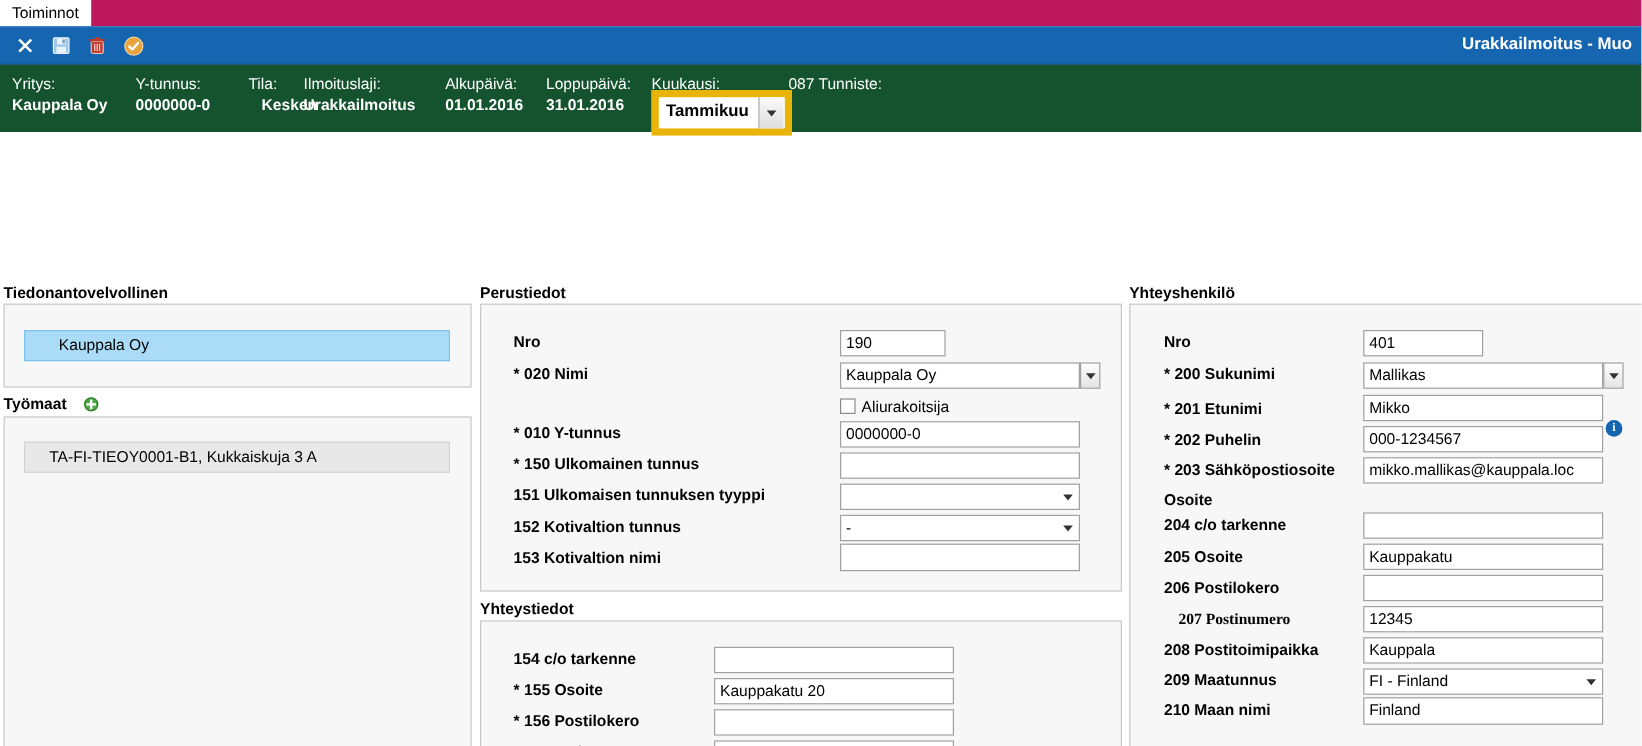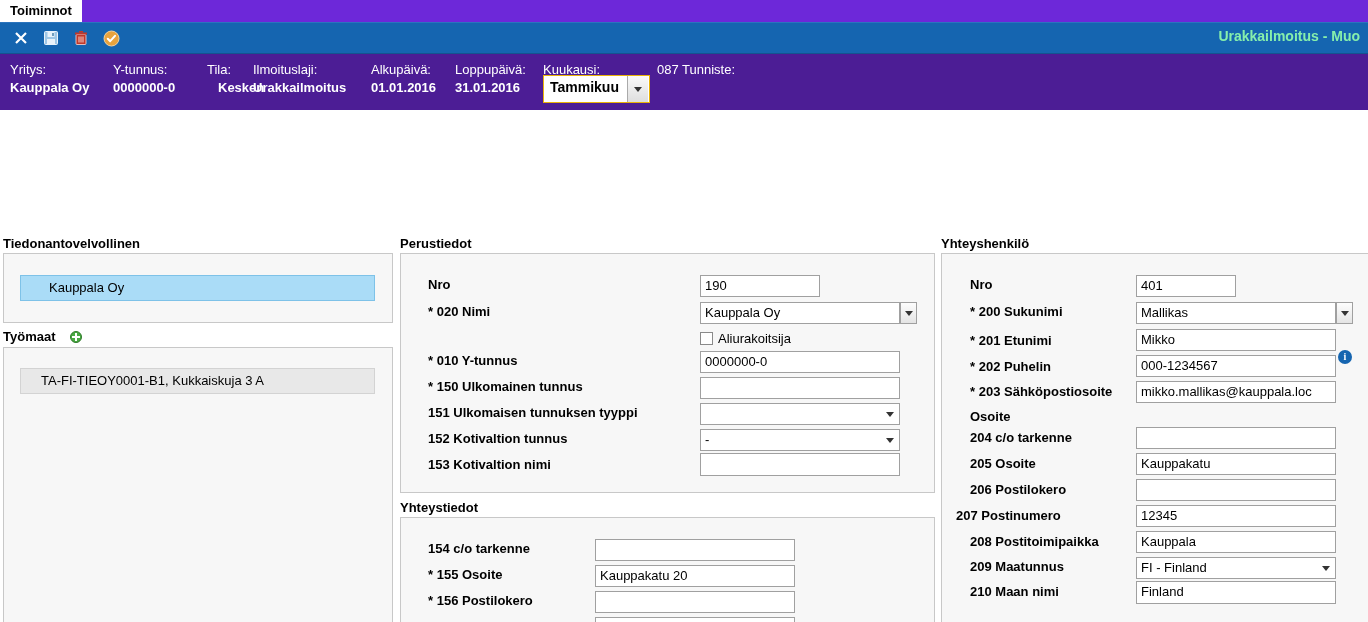--- a/index.html
+++ b/index.html
@@ -11,24 +11,23 @@
     width: 1368px;
     height: 622px;
     overflow: hidden;
     font-family: "Liberation Sans", sans-serif;
     font-size: 13px;
     color: #000000;
   }
   
   .menubar {
     height: 22px;
-    background: #6d28d9;
+    background: #be185d;
     display: flex;
     align-items: stretch;
-    font-weight: bold;
   }
   .menubar .menu-item {
     background: #ffffff;
     color: #000000;
     padding: 3px 10px 2px 10px;
     font-size: 13px;
     line-height: 16px;
   }
   
   .toolbar {
@@ -47,28 +46,28 @@
     display: flex;
     align-items: center;
     justify-content: center;
     margin-right: 4px;
   }
   .toolbar .tb-btn svg { display: block; }
   .win-title {
     position: absolute;
     right: 8px;
     top: 5px;
-    color: #86efac;
+    color: #ffffff;
     font-size: 14px;
     font-weight: bold;
     white-space: nowrap;
   }
   
   .headerstrip {
-    background: #4c1d95;
+    background: #14532d;
     color: #ffffff;
     height: 56px;
     position: relative;
   }
   .hs-field {
     position: absolute;
     font-size: 13px;
     line-height: 15px;
   }
   .hs-label { font-weight: normal; }
@@ -163,21 +162,21 @@
     width: 13px; height: 13px;
     border: 1px solid #8a8a8a;
     background: #ffffff;
     box-sizing: border-box;
     margin-right: 5px;
   }
   .month-select {
     position: absolute;
     display: flex;
     align-items: stretch;
-    border: 1px solid #eab308;
+    border: 6px solid #eab308;
     background: #ffffff;
   }
   .month-select .ms-text {
     padding: 3px 8px 3px 6px;
     font-size: 14px;
     font-weight: bold;
     color: #000;
   }
   .month-select .ms-btn {
     width: 20px;
@@ -302,21 +301,21 @@
   <div class="green-dot" style="left:70px; top:221px;"></div>
   <div class="group" style="left:3px; top:237px; width:388px; height:385px;"></div>
   <div class="list-plain" style="left:20px; top:258px; width:355px; height:26px;">
     <span>TA-FI-TIEOY0001-B1, Kukkaiskuja 3 A</span>
   </div>
 
   <div class="group-title" style="left:400px; top:126px;">Perustiedot</div>
   <div class="group" style="left:400px; top:143px; width:533px; height:238px;"></div>
 
   <div class="lbl" style="left:428px; top:167px;">Nro</div>
-  <div class="fld" style="left:700px; top:165px; width:120px;">190</div>
+  <div class="fld" style="left:700px; top:165px; width:88px;">190</div>
 
   <div class="lbl" style="left:428px; top:194px;"><span class="star">*</span> <span>020 Nimi</span></div>
   <div class="fld" style="left:700px; top:192px; width:200px;">Kauppala Oy</div>
   <div class="combo-btn" style="left:900px; top:192px;">
     <span style="width:0;height:0;border-left:4px solid transparent;border-right:4px solid transparent;border-top:5px solid #333;"></span>
   </div>
 
   <div class="chk-wrap" style="left:700px; top:221px;">
     <span class="chk"></span>
     <span>Aliurakoitsija</span>
@@ -380,21 +379,21 @@
 
   <div class="lbl" style="left:970px; top:320px;">204 c/o tarkenne</div>
   <div class="fld" style="left:1136px; top:317px; width:200px;"></div>
 
   <div class="lbl" style="left:970px; top:346px;">205 Osoite</div>
   <div class="fld" style="left:1136px; top:343px; width:200px;">Kauppakatu</div>
 
   <div class="lbl" style="left:970px; top:372px;">206 Postilokero</div>
   <div class="fld" style="left:1136px; top:369px; width:200px;"></div>
 
-  <div class="lbl" style="left:956px; top:398px;">207 Postinumero</div>
+  <div class="lbl" style="left:982px; top:398px;font-family:Liberation Serif, serif;">207 Postinumero</div>
   <div class="fld" style="left:1136px; top:395px; width:200px;">12345</div>
 
   <div class="lbl" style="left:970px; top:424px;">208 Postitoimipaikka</div>
   <div class="fld" style="left:1136px; top:421px; width:200px;">Kauppala</div>
 
   <div class="lbl" style="left:970px; top:449px;">209 Maatunnus</div>
   <div class="fld sel" style="left:1136px; top:447px; width:200px;">FI - Finland</div>
   <span class="caret" style="left:1322px; top:456px;"></span>
 
   <div class="lbl" style="left:970px; top:474px;">210 Maan nimi</div>

